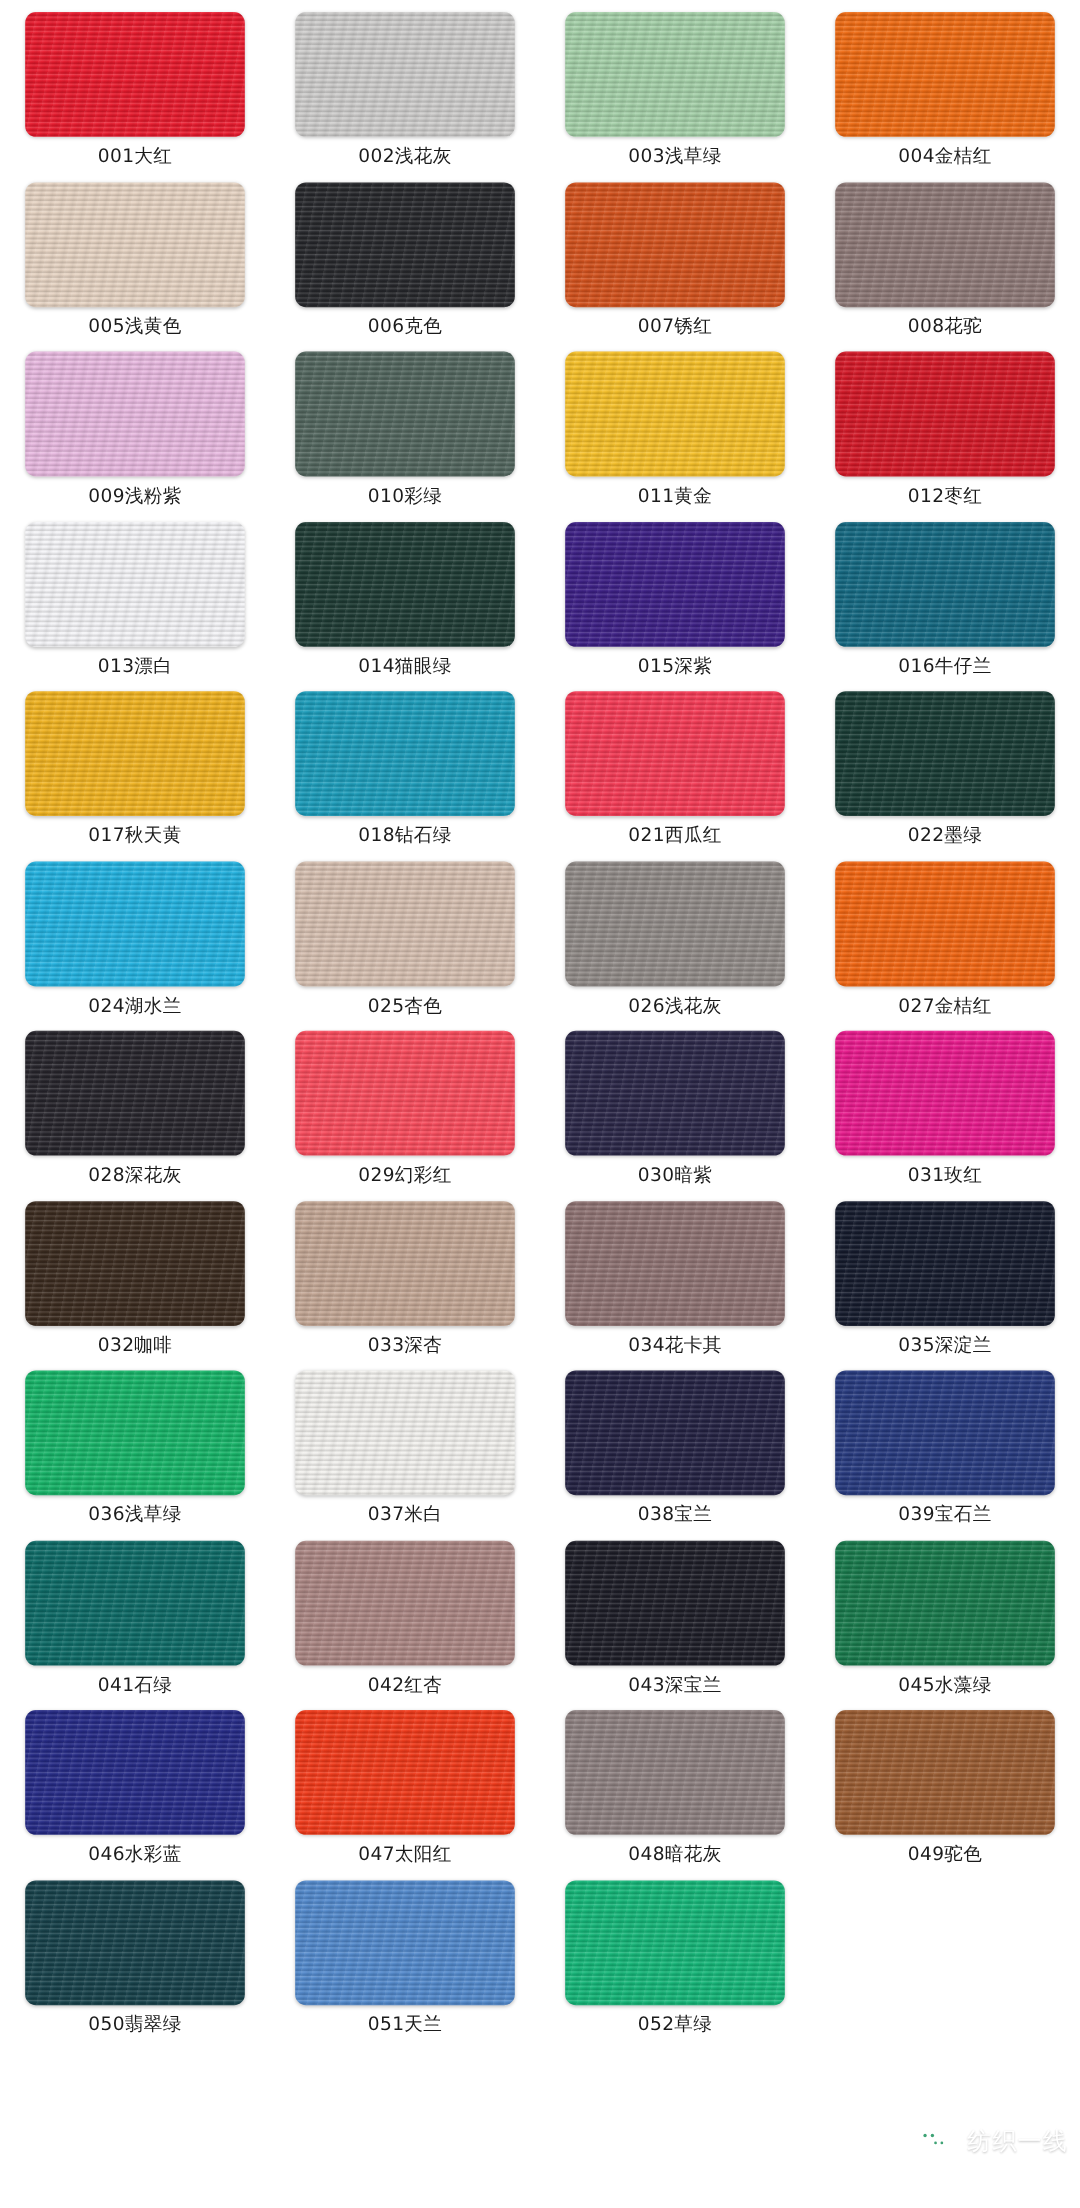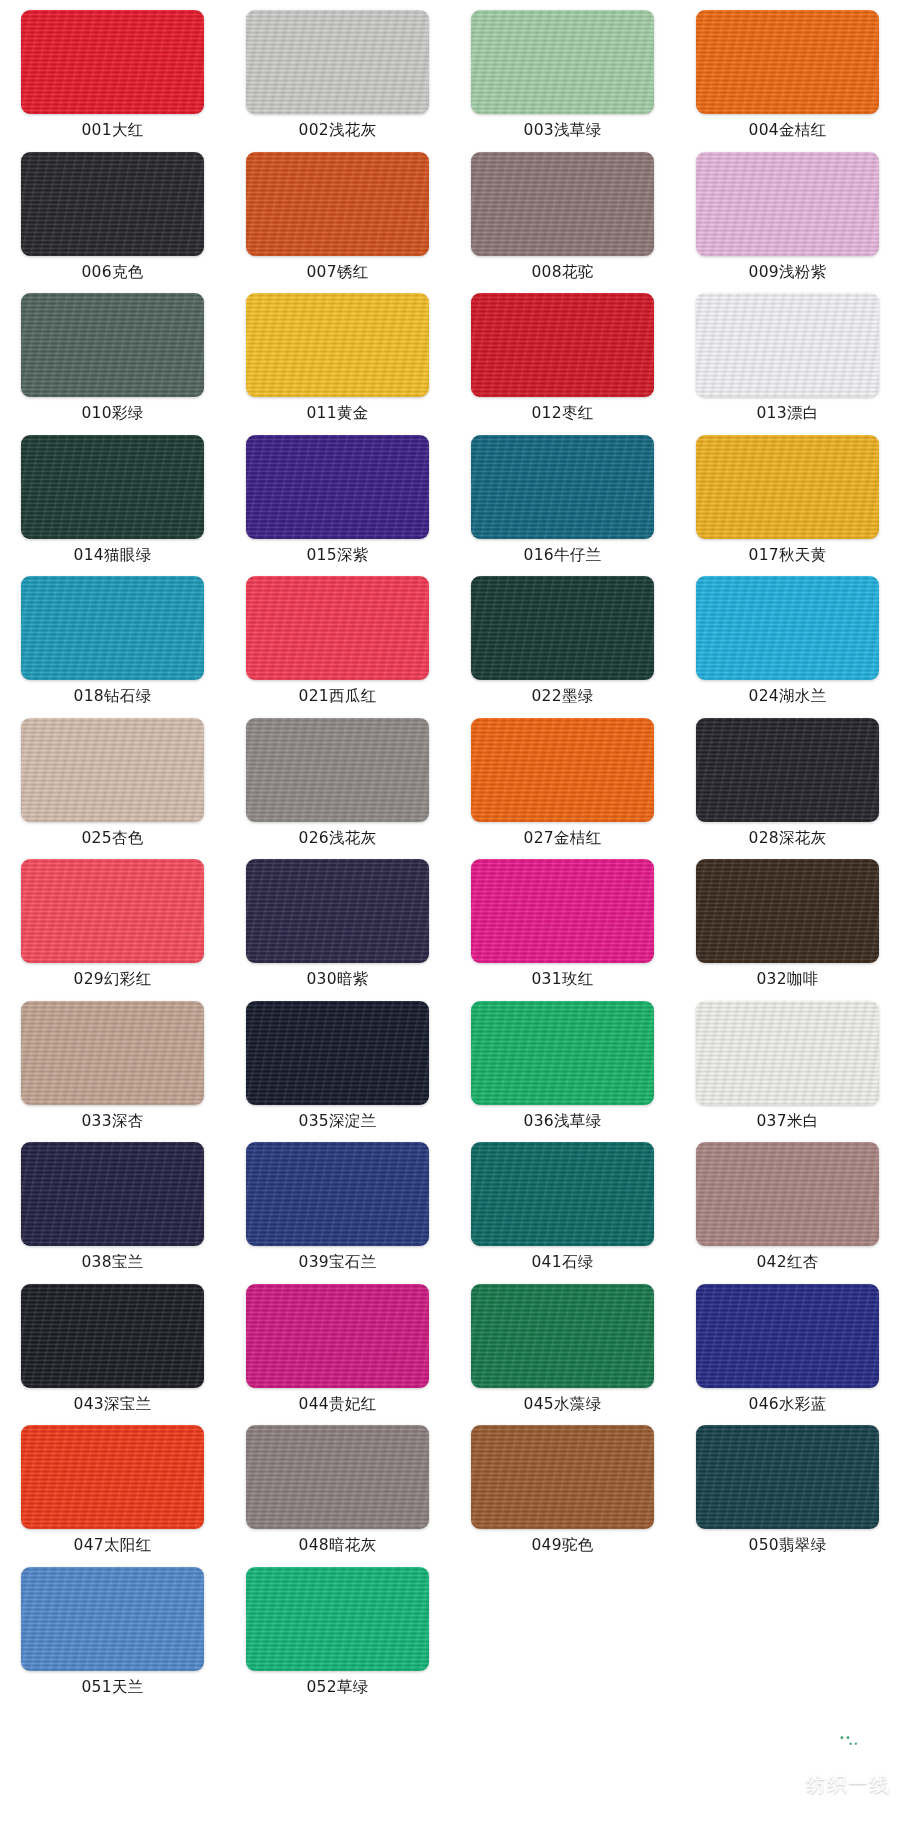--- a/index.html
+++ b/index.html
@@ -88,21 +88,20 @@
   
   #watermark {
     position: absolute;
     right: 10px;
     bottom: 42px;
     display: flex;
     align-items: center;
     gap: 15px;
     pointer-events: none;
     opacity: 0.92;
-    flex-direction: column;
   }
   #watermark .wm-icon {
     width: 28px;
     height: 28px;
     display: block;
   }
   #watermark .wm-text {
     font-size: 20px;
     color: #ffffff;
     font-family: "DejaVu Sans", "Liberation Sans", sans-serif;
@@ -125,20 +124,24 @@
     </div>
     <div class="swatch-cell">
       <div class="swatch-chip" style="background-color: rgb(164, 208, 168);"></div>
       <div class="swatch-label">003浅草绿</div>
     </div>
     <div class="swatch-cell">
       <div class="swatch-chip" style="background-color: rgb(239, 106, 18);"></div>
       <div class="swatch-label">004金桔红</div>
     </div>
     <div class="swatch-cell">
+      <div class="swatch-chip" style="background-color: rgb(230, 211, 194);"></div>
+      <div class="swatch-label">005浅黄色</div>
+    </div>
+    <div class="swatch-cell">
       <div class="swatch-chip" style="background-color: rgb(38, 39, 43);"></div>
       <div class="swatch-label">006克色</div>
     </div>
     <div class="swatch-cell">
       <div class="swatch-chip" style="background-color: rgb(211, 81, 28);"></div>
       <div class="swatch-label">007锈红</div>
     </div>
     <div class="swatch-cell">
       <div class="swatch-chip" style="background-color: rgb(141, 120, 118);"></div>
       <div class="swatch-label">008花驼</div>
@@ -225,20 +228,24 @@
     </div>
     <div class="swatch-cell">
       <div class="swatch-chip" style="background-color: rgb(58, 42, 30);"></div>
       <div class="swatch-label">032咖啡</div>
     </div>
     <div class="swatch-cell">
       <div class="swatch-chip" style="background-color: rgb(195, 166, 148);"></div>
       <div class="swatch-label">033深杏</div>
     </div>
     <div class="swatch-cell">
+      <div class="swatch-chip" style="background-color: rgb(142, 114, 114);"></div>
+      <div class="swatch-label">034花卡其</div>
+    </div>
+    <div class="swatch-cell">
       <div class="swatch-chip" style="background-color: rgb(20, 26, 44);"></div>
       <div class="swatch-label">035深淀兰</div>
     </div>
     <div class="swatch-cell">
       <div class="swatch-chip" style="background-color: rgb(22, 180, 104);"></div>
       <div class="swatch-label">036浅草绿</div>
     </div>
     <div class="swatch-cell">
       <div class="swatch-chip" style="background-color: rgb(242, 241, 238);"></div>
       <div class="swatch-label">037米白</div>
@@ -255,24 +262,20 @@
       <div class="swatch-chip" style="background-color: rgb(12, 106, 102);"></div>
       <div class="swatch-label">041石绿</div>
     </div>
     <div class="swatch-cell">
       <div class="swatch-chip" style="background-color: rgb(171, 134, 131);"></div>
       <div class="swatch-label">042红杏</div>
     </div>
     <div class="swatch-cell">
       <div class="swatch-chip" style="background-color: rgb(28, 28, 38);"></div>
       <div class="swatch-label">043深宝兰</div>
-    </div>
-    <div class="swatch-cell">
-      <div class="swatch-chip" style="background-color: rgb(207, 26, 130);"></div>
-      <div class="swatch-label">044贵妃红</div>
     </div>
     <div class="swatch-cell">
       <div class="swatch-chip" style="background-color: rgb(23, 121, 75);"></div>
       <div class="swatch-label">045水藻绿</div>
     </div>
     <div class="swatch-cell">
       <div class="swatch-chip" style="background-color: rgb(37, 42, 134);"></div>
       <div class="swatch-label">046水彩蓝</div>
     </div>
     <div class="swatch-cell">

